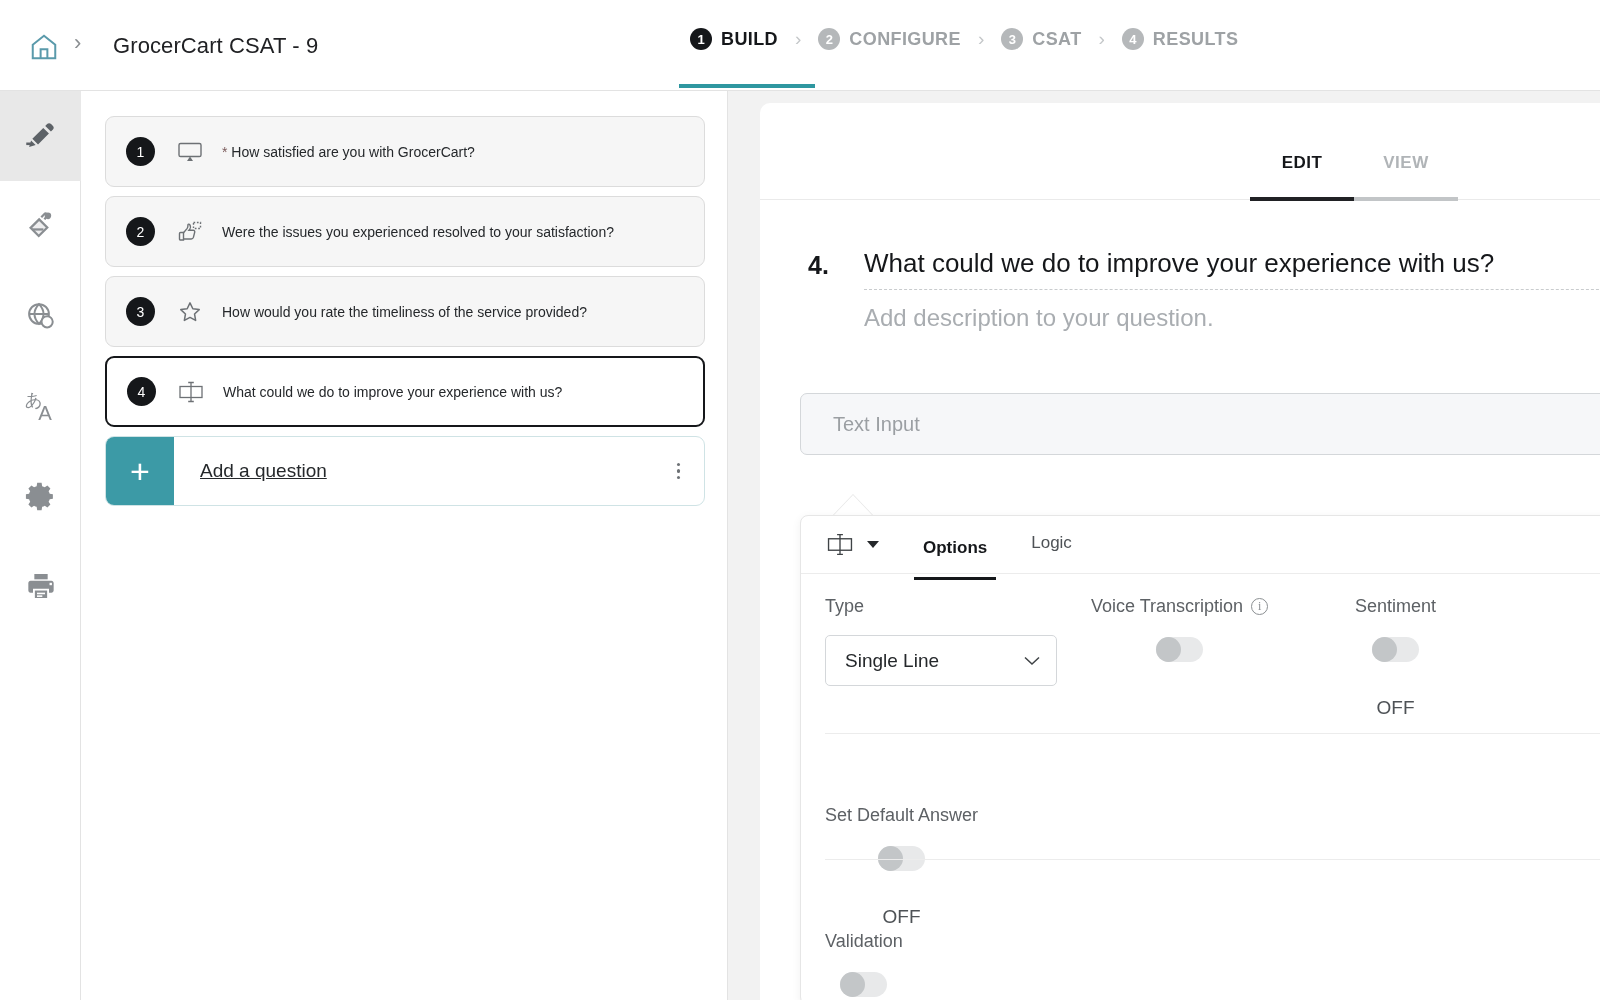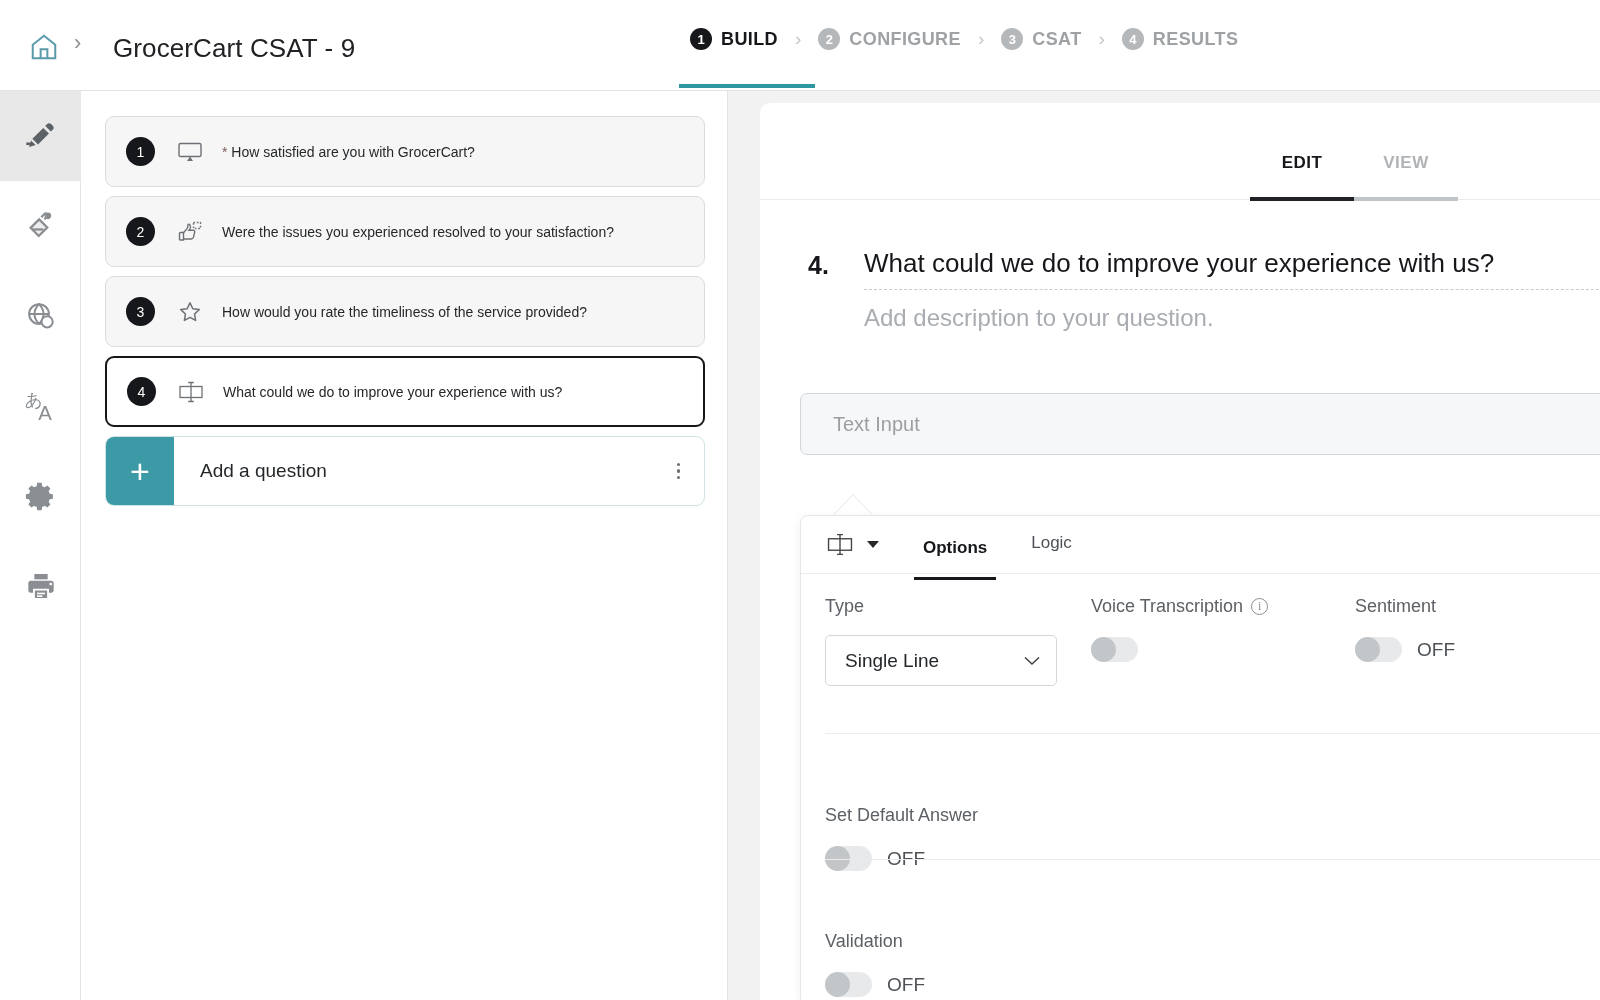--- a/index.html
+++ b/index.html
@@ -22,21 +22,21 @@
     width: 44px; height: 42px;
     display: flex; align-items: center; justify-content: center;
     cursor: pointer;
   }
   .brand-sep {
     position: absolute; left: 74px; top: 30px;
     font-size: 22px; color: #8b8f92; font-weight: 300;
   }
   .survey-title {
     position: absolute; left: 113px; top: 33px;
-    font-size: 26px; color: #202124; letter-spacing: .1px;
+    font-size: 22px; color: #202124; letter-spacing: .1px;
   }
 
   .steps {
     position: absolute; left: 690px; top: 28px;
     display: flex; align-items: center; gap: 0;
   }
   .step { display: flex; align-items: center; gap: 9px; cursor: pointer; }
   .step-num {
     width: 22px; height: 22px; border-radius: 50%;
     display: flex; align-items: center; justify-content: center;
@@ -108,21 +108,21 @@
     background: #ffffff;
     border: 1px solid #cfe3e5; border-radius: 9px;
     display: flex; align-items: center; overflow: hidden; cursor: pointer;
   }
   .addq-plus {
     width: 68px; height: 100%; background: #3c9aa6;
     display: flex; align-items: center; justify-content: center;
     color: #ffffff; font-size: 34px; font-weight: 300; line-height: 1;
     flex: 0 0 auto;
   }
-  .addq-label { margin-left: 26px; font-size: 19px; color: #25282b; }
+  .addq-label { margin-left: 26px; font-size: 19px; color: #25282b; text-decoration: underline; }
   .addq-menu {
     margin-left: auto; margin-right: 24px;
     display: flex; flex-direction: column; gap: 3px; align-items: center;
     cursor: pointer;
   }
   .addq-menu i { width: 3.5px; height: 3.5px; border-radius: 50%; background: #6d7175; display: block; }
 
   
   .editorpane {
     position: absolute; left: 728px; top: 91px;
@@ -225,21 +225,21 @@
 
   .toggle {
     margin-top: 20px; width: 47px; height: 25px;
     background: #e8e9ea; border-radius: 13px; position: relative;
     display: inline-block; vertical-align: middle; cursor: pointer;
   }
   .toggle::after {
     content: ""; position: absolute; left: 0; top: 0;
     width: 25px; height: 25px; border-radius: 50%; background: #c3c6c8;
   }
-  .toggle-row { margin-top: 0; display: flex; align-items: center; gap: 15px; }
+  .toggle-row { margin-top: 0; display: flex; align-items: center; gap: 15px; flex-direction: column; }
   .toggle-state { font-size: 19px; color: #4e5256; margin-top: 20px; }
 
   .info-ico {
     width: 17px; height: 17px; border-radius: 50%;
     border: 1.4px solid #8b8f92; color: #8b8f92;
     font-size: 12px; display: inline-flex; align-items: center; justify-content: center;
     font-family: "Liberation Serif", serif; cursor: pointer;
   }
 
   .opt-divider { position: absolute; left: 24px; width: 816px; height: 1px; background: #ececec; }

